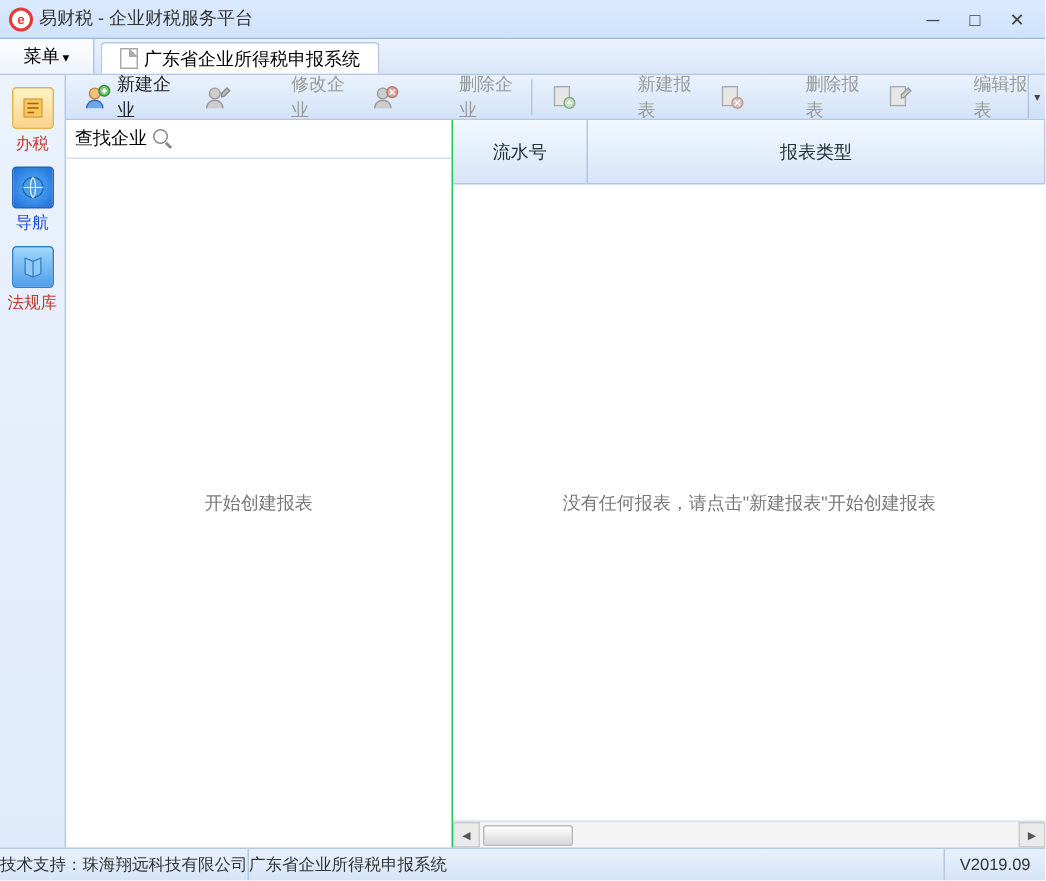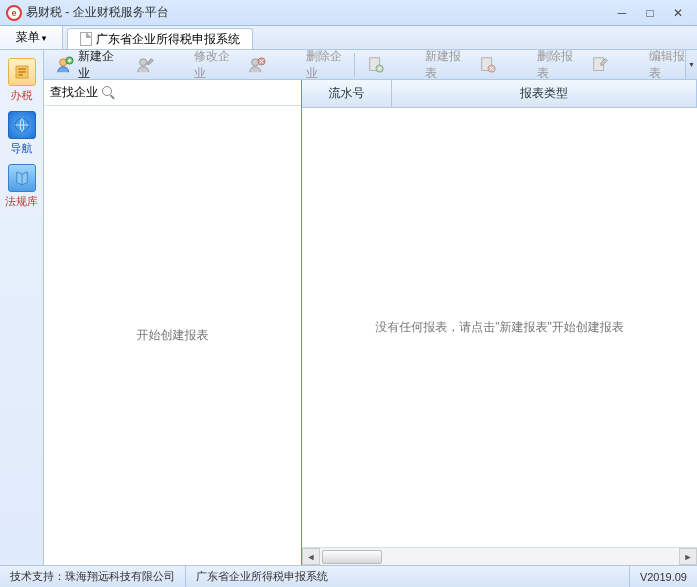--- a/index.html
+++ b/index.html
@@ -32,31 +32,31 @@
 .tb-drop { position: absolute; right: 0; top: 0; width: 12px; height: 100%; display: flex; align-items: center; justify-content: center; border-left: 1px solid #b0c7e6; background: linear-gradient(#e2edfb,#cfe0f5); font-size: 8px; color: #444; cursor: pointer; }
 .split { flex: 1; display: flex; min-height: 0; }
 .left-pane { width: 258px; border-right: 1px solid #22c55e; display: flex; flex-direction: column; }
 .search-row { height: 26px; display: flex; align-items: center; gap: 4px; padding: 0 6px; border-bottom: 1px solid #d4dfef; }
 .search-row input { flex: 1; border: none; outline: none; font-size: 12px; background: transparent; }
 .mag { width: 14px; height: 14px; position: relative; }
 .mag::before { content: ""; position: absolute; width: 8px; height: 8px; border: 1.5px solid #888; border-radius: 50%; left: 0; top: 0; }
 .mag::after { content: ""; position: absolute; width: 5px; height: 1.5px; background: #888; transform: rotate(45deg); left: 8px; top: 10px; }
 .empty-msg { flex: 1; display: flex; align-items: center; justify-content: center; color: #777; font-size: 12px; }
 .right-pane { flex: 1; display: flex; flex-direction: column; min-width: 0; }
-.grid-head { height: 28px; display: flex; background: linear-gradient(#f3f8fe,#d6e5f8); border-bottom: 1px solid #b0c7e6; font-family: Liberation Mono, monospace; }
+.grid-head { height: 43px; display: flex; background: linear-gradient(#f3f8fe,#d6e5f8); border-bottom: 1px solid #b0c7e6; font-family: Liberation Mono, monospace; }
 .gh-cell { display: flex; align-items: center; justify-content: center; border-right: 1px solid #b0c7e6; color: #233; }
 .gh1 { width: 90px; }
 .gh2 { flex: 1; }
 .grid-body { flex: 1; display: flex; align-items: center; justify-content: center; color: #777; font-size: 12px; position: relative; }
 .hscroll { height: 18px; border-top: 1px solid #d4dfef; display: flex; align-items: center; background: #f4f4f4; }
 .hscroll .arrow { width: 18px; height: 100%; display: flex; align-items: center; justify-content: center; background: #eaeaea; border: 1px solid #ccc; font-size: 9px; color: #555; cursor: pointer; }
 .hscroll .track { flex: 1; position: relative; height: 14px; }
 .hscroll .thumb { position: absolute; left: 2px; width: 60px; height: 100%; background: linear-gradient(#fefefe,#d8d8d8); border: 1px solid #bbb; border-radius: 2px; }
 .statusbar { height: 22px; background: linear-gradient(#e8f1fc,#d5e4f7); border-top: 1px solid #b0c7e6; display: flex; align-items: center; font-size: 11px; color: #333; }
-.statusbar .seg { padding: 0 10px; border-right: 1px solid #b0c7e6; height: 100%; display: flex; align-items: center; white-space: nowrap; }
+.statusbar .seg { padding: 0 0; border-right: 1px solid #b0c7e6; height: 100%; display: flex; align-items: center; white-space: nowrap; }
 .statusbar .seg.grow { flex: 1; border-right: 1px solid #b0c7e6; }
 .statusbar .ver { margin-left: auto; padding: 0 10px; }
 .svg-ico { width: 18px; height: 18px; }
 </style>
 </head>
 <body>
 
 <div class="titlebar">
   <div class="logo">e</div>
   <span>易财税 - 企业财税服务平台</span>

